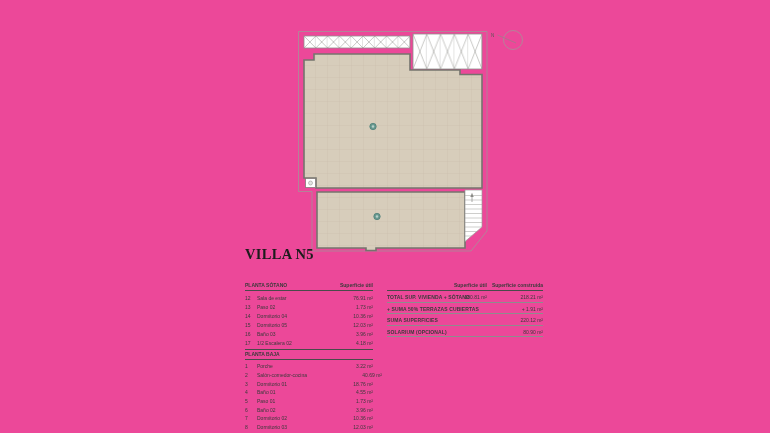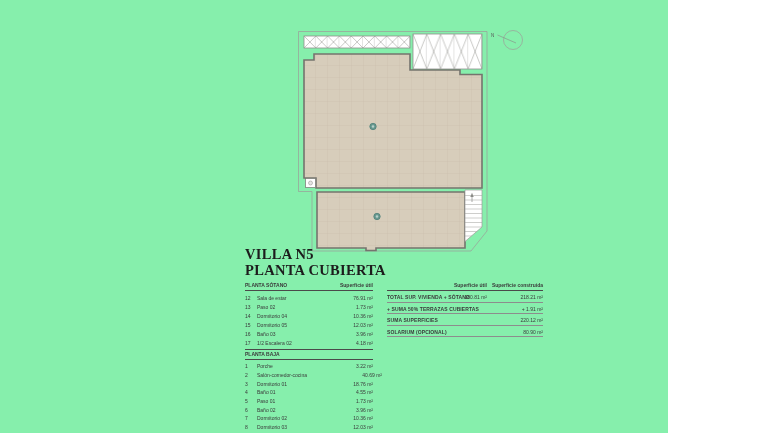--- a/index.html
+++ b/index.html
@@ -1,16 +1,16 @@
 <!DOCTYPE html>
 <html style="--roof-fill: #d7cdbb; --roof-grid: #c7bcaa; --outline-dark: #75746e; --outline-light: #9c9c98; --hatch-line: #90908c; --drain-teal: #68998f; --drain-teal-dark: #4f7f78; --drain-teal-light: #b8cfca;"><head>
 <meta charset="utf-8">
 <style>
   html,body{margin:0;padding:0;background:#fff;}
-  .canvas{position:relative;width:668px;height:433px;background:#86efac;overflow:hidden;
+  .canvas{position:relative;width:770px;height:433px;background:#ec4899;overflow:hidden;
           font-family:"Liberation Sans","DejaVu Sans",sans-serif;color:#333;}
 
   
   .plan{position:absolute;left:288px;top:18px;width:270px;height:244px;}
 
   
   .title{position:absolute;left:245px;top:247px;font-family:"Liberation Serif","DejaVu Serif",serif;
          font-weight:bold;font-size:14.5px;line-height:15.5px;color:#1c1c1c;letter-spacing:.3px;}
 
   
@@ -101,21 +101,20 @@
 
     <g>
       <circle cx="513" cy="40" r="9.5" fill="none" stroke="var(--outline-light)" stroke-width="0.7"></circle>
       <line x1="497.5" y1="35" x2="516" y2="43" stroke="#8a8a86" stroke-width="0.6"></line>
       <text x="491" y="37" font-size="4.5" fill="#555">N</text>
     </g>
   </svg>
 
   <div class="title">
     <div>VILLA N5</div>
-    <div>PLANTA CUBIERTA</div>
   </div>
 
   <div class="tbl-left">
 
     <div class="sec-head">
       <span>PLANTA SÓTANO</span>
       <span>Superficie útil</span>
     </div>
 
     <div class="rows">

